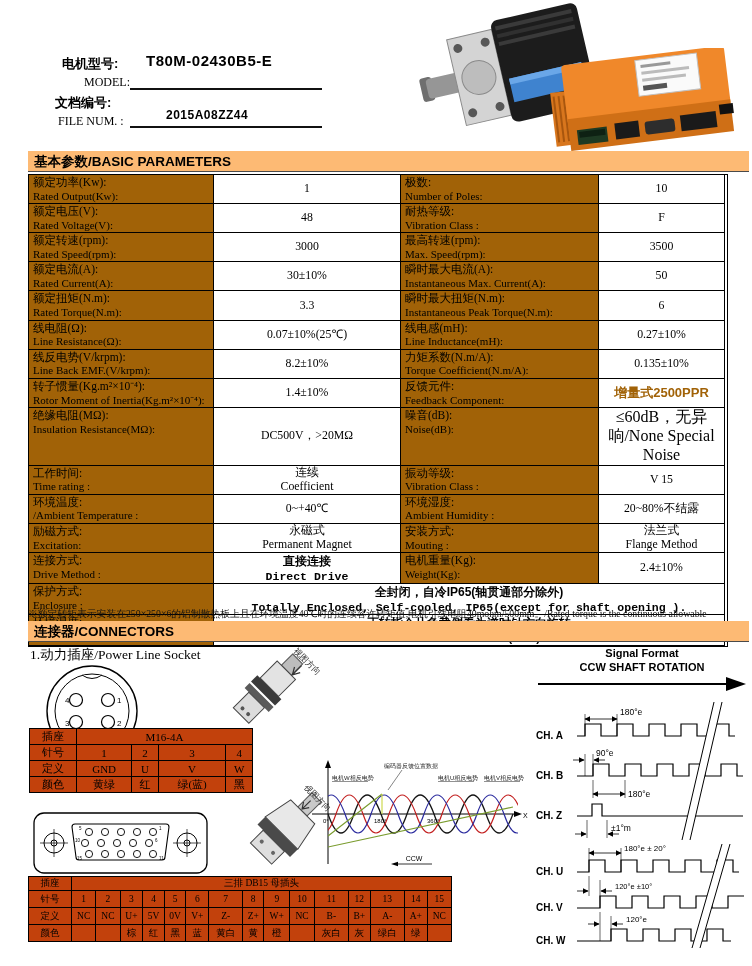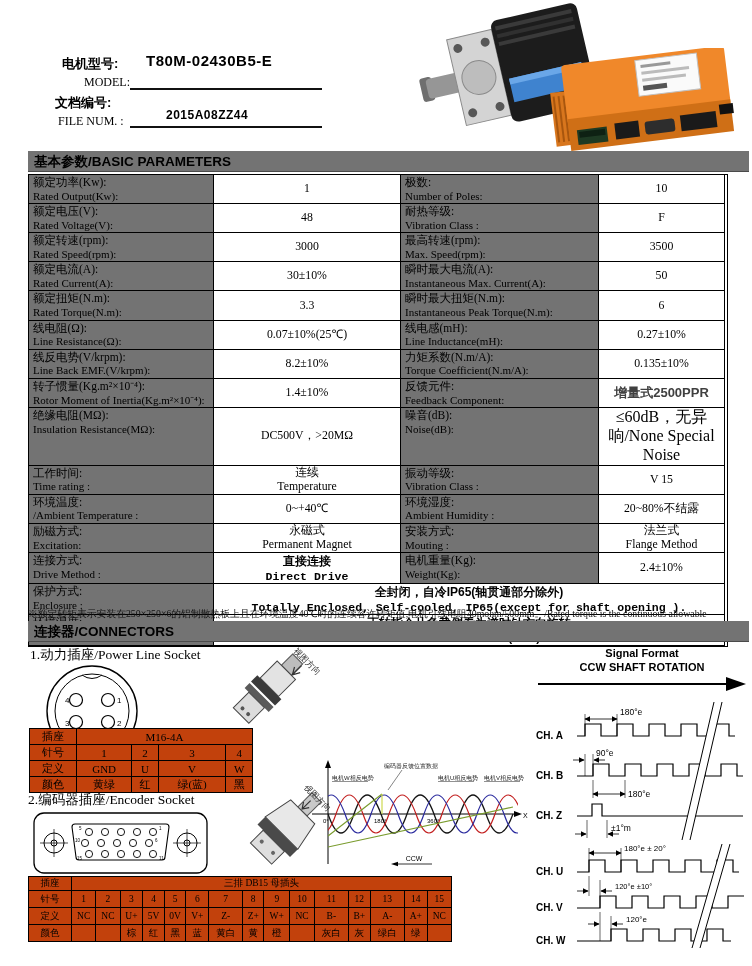--- a/index.html
+++ b/index.html
@@ -4,31 +4,31 @@
 <style>
   html,body{margin:0;padding:0;background:#fff}
   .page{position:relative;width:752px;height:966px;background:#fff;font-family:"Liberation Serif",serif;color:#000;overflow:hidden}
   .abs{position:absolute}
   
   .hlab-cn{font:bold 13px "Liberation Sans",sans-serif}
   .hlab-en{font:12px "Liberation Serif",serif}
   .hval{font:bold 15px "Liberation Sans",sans-serif;letter-spacing:.5px}
   .hline{height:2px;background:#111}
   
-  .bar{left:28px;width:721px;height:21px;background:#737373;font:bold 13.5px "Liberation Sans",sans-serif;line-height:21px;padding-left:6px;box-sizing:border-box;border-bottom:1px solid #4a4a4a}
+  .bar{left:28px;width:721px;height:21px;background:#fdba74;font:bold 13.5px "Liberation Sans",sans-serif;line-height:21px;padding-left:6px;box-sizing:border-box;border-bottom:1px solid #4a4a4a}
   
   .ptable{left:28px;top:174px;width:698px;border:1px solid #000;display:grid;grid-template-columns:185px 187px 198px 126px;box-sizing:content-box;background:#fff}
   .prow{display:contents}
   .cell{border-right:1px solid #000;border-bottom:1px solid #000;min-height:27.3px;box-sizing:border-box}
-  .lbl{background:#737373;padding:1px 4px}
+  .lbl{background:#a16207;padding:1px 4px}
   .lbl .cn{display:block;font-size:11.5px;line-height:1.2}
   .lbl .en{display:block;font-size:11px;line-height:1.12}
   .val{display:flex;flex-direction:column;justify-content:center;align-items:center;text-align:center;font-size:11.8px;line-height:1.18;padding:0 2px}
   .valwide{grid-column:2/5}
-  .ppr span:first-child{font:bold 13px "Liberation Sans",sans-serif;color:#404040}
+  .ppr span:first-child{font:bold 13px "Liberation Sans",sans-serif;color:#a16207}
   .dd span:first-child{font:bold 12px "Liberation Sans",sans-serif}
   .dd span:last-child{font:bold 11.5px "Liberation Mono",monospace}
   .fw span:first-child{font:bold 12px "Liberation Sans",sans-serif}
   .fw span:last-child{font:bold 11.5px "Liberation Mono",monospace}
   
   .note{left:28px;top:608px;width:700px;font-size:9.8px;line-height:1.3;color:#111}
   
   .subtitle{font-size:13.5px}
   
   table{border-collapse:collapse;background:#c2410c}
@@ -246,21 +246,21 @@
           <span>≤60dB，无异响/None Special Noise</span>
         </div>
     </div>
     <div class="prow">
       <div class="cell lbl">
           <span class="cn">工作时间:</span>
           <span class="en">Time rating :</span>
         </div>
       <div class="cell val">
           <span>连续</span>
-          <span>Temperature</span>
+          <span>Coefficient</span>
         </div>
       <div class="cell lbl">
           <span class="cn">振动等级:</span>
           <span class="en">Vibration Class :</span>
         </div>
       <div class="cell val">
           <span>V 15</span>
         </div>
     </div>
     <div class="prow">
@@ -395,21 +395,20 @@
     <tr>
           <th>颜色</th>
           <td>黄绿</td>
           <td>红</td>
           <td>绿(蓝)</td>
           <td>黑</td>
         </tr>
   </tbody>
     </table>
 
-  <div class="abs subtitle" style="left:28px;top:791px">2.编码器插座/Encoder Socket</div>
 
   <svg class="abs" style="left:33px;top:812px" width="175" height="62" viewBox="0 0 175 62">
     <rect x="1" y="1" width="173" height="60" rx="10" fill="#fff" stroke="#000" stroke-width="1.3"></rect>
     <g>
       <circle cx="21" cy="31" r="10" fill="none" stroke="#000"></circle>
         <circle cx="21" cy="31" r="3" fill="none" stroke="#000"></circle>
       <path d="M21,17 v28 M7,31 h28" stroke="#000" stroke-width=".7"></path>
     </g>
     <g>
       <circle cx="154" cy="31" r="10" fill="none" stroke="#000"></circle>

